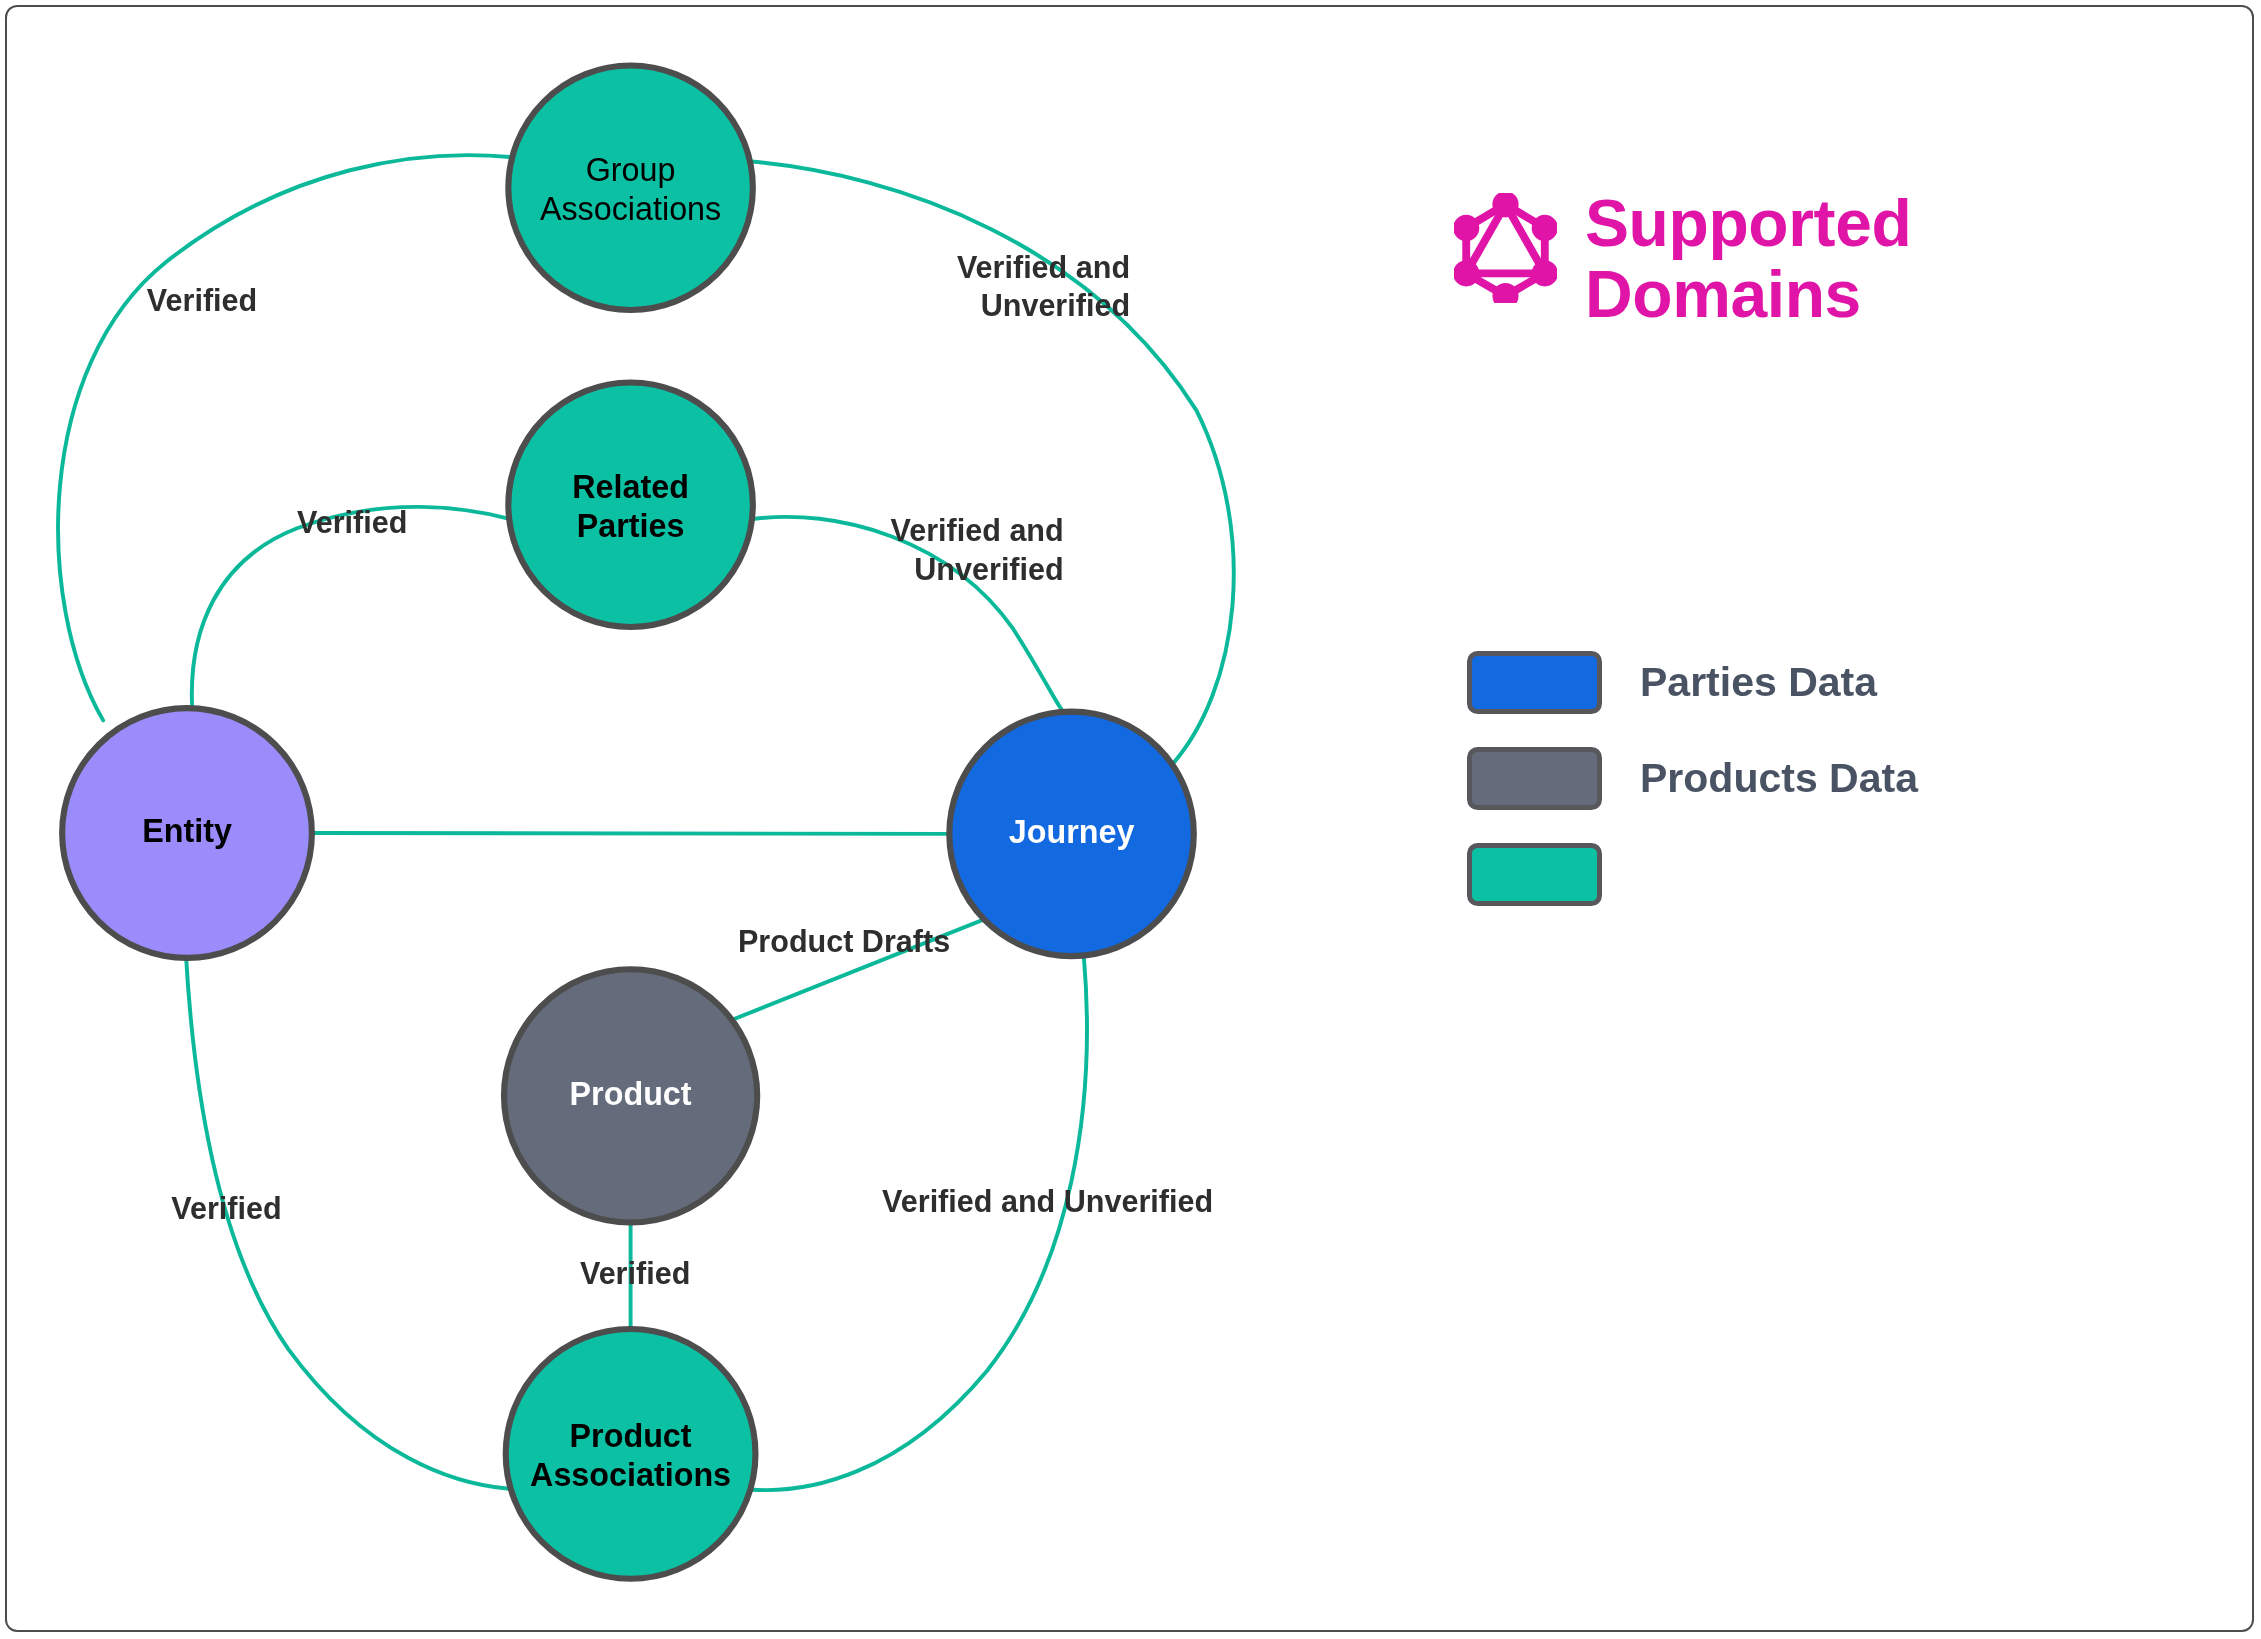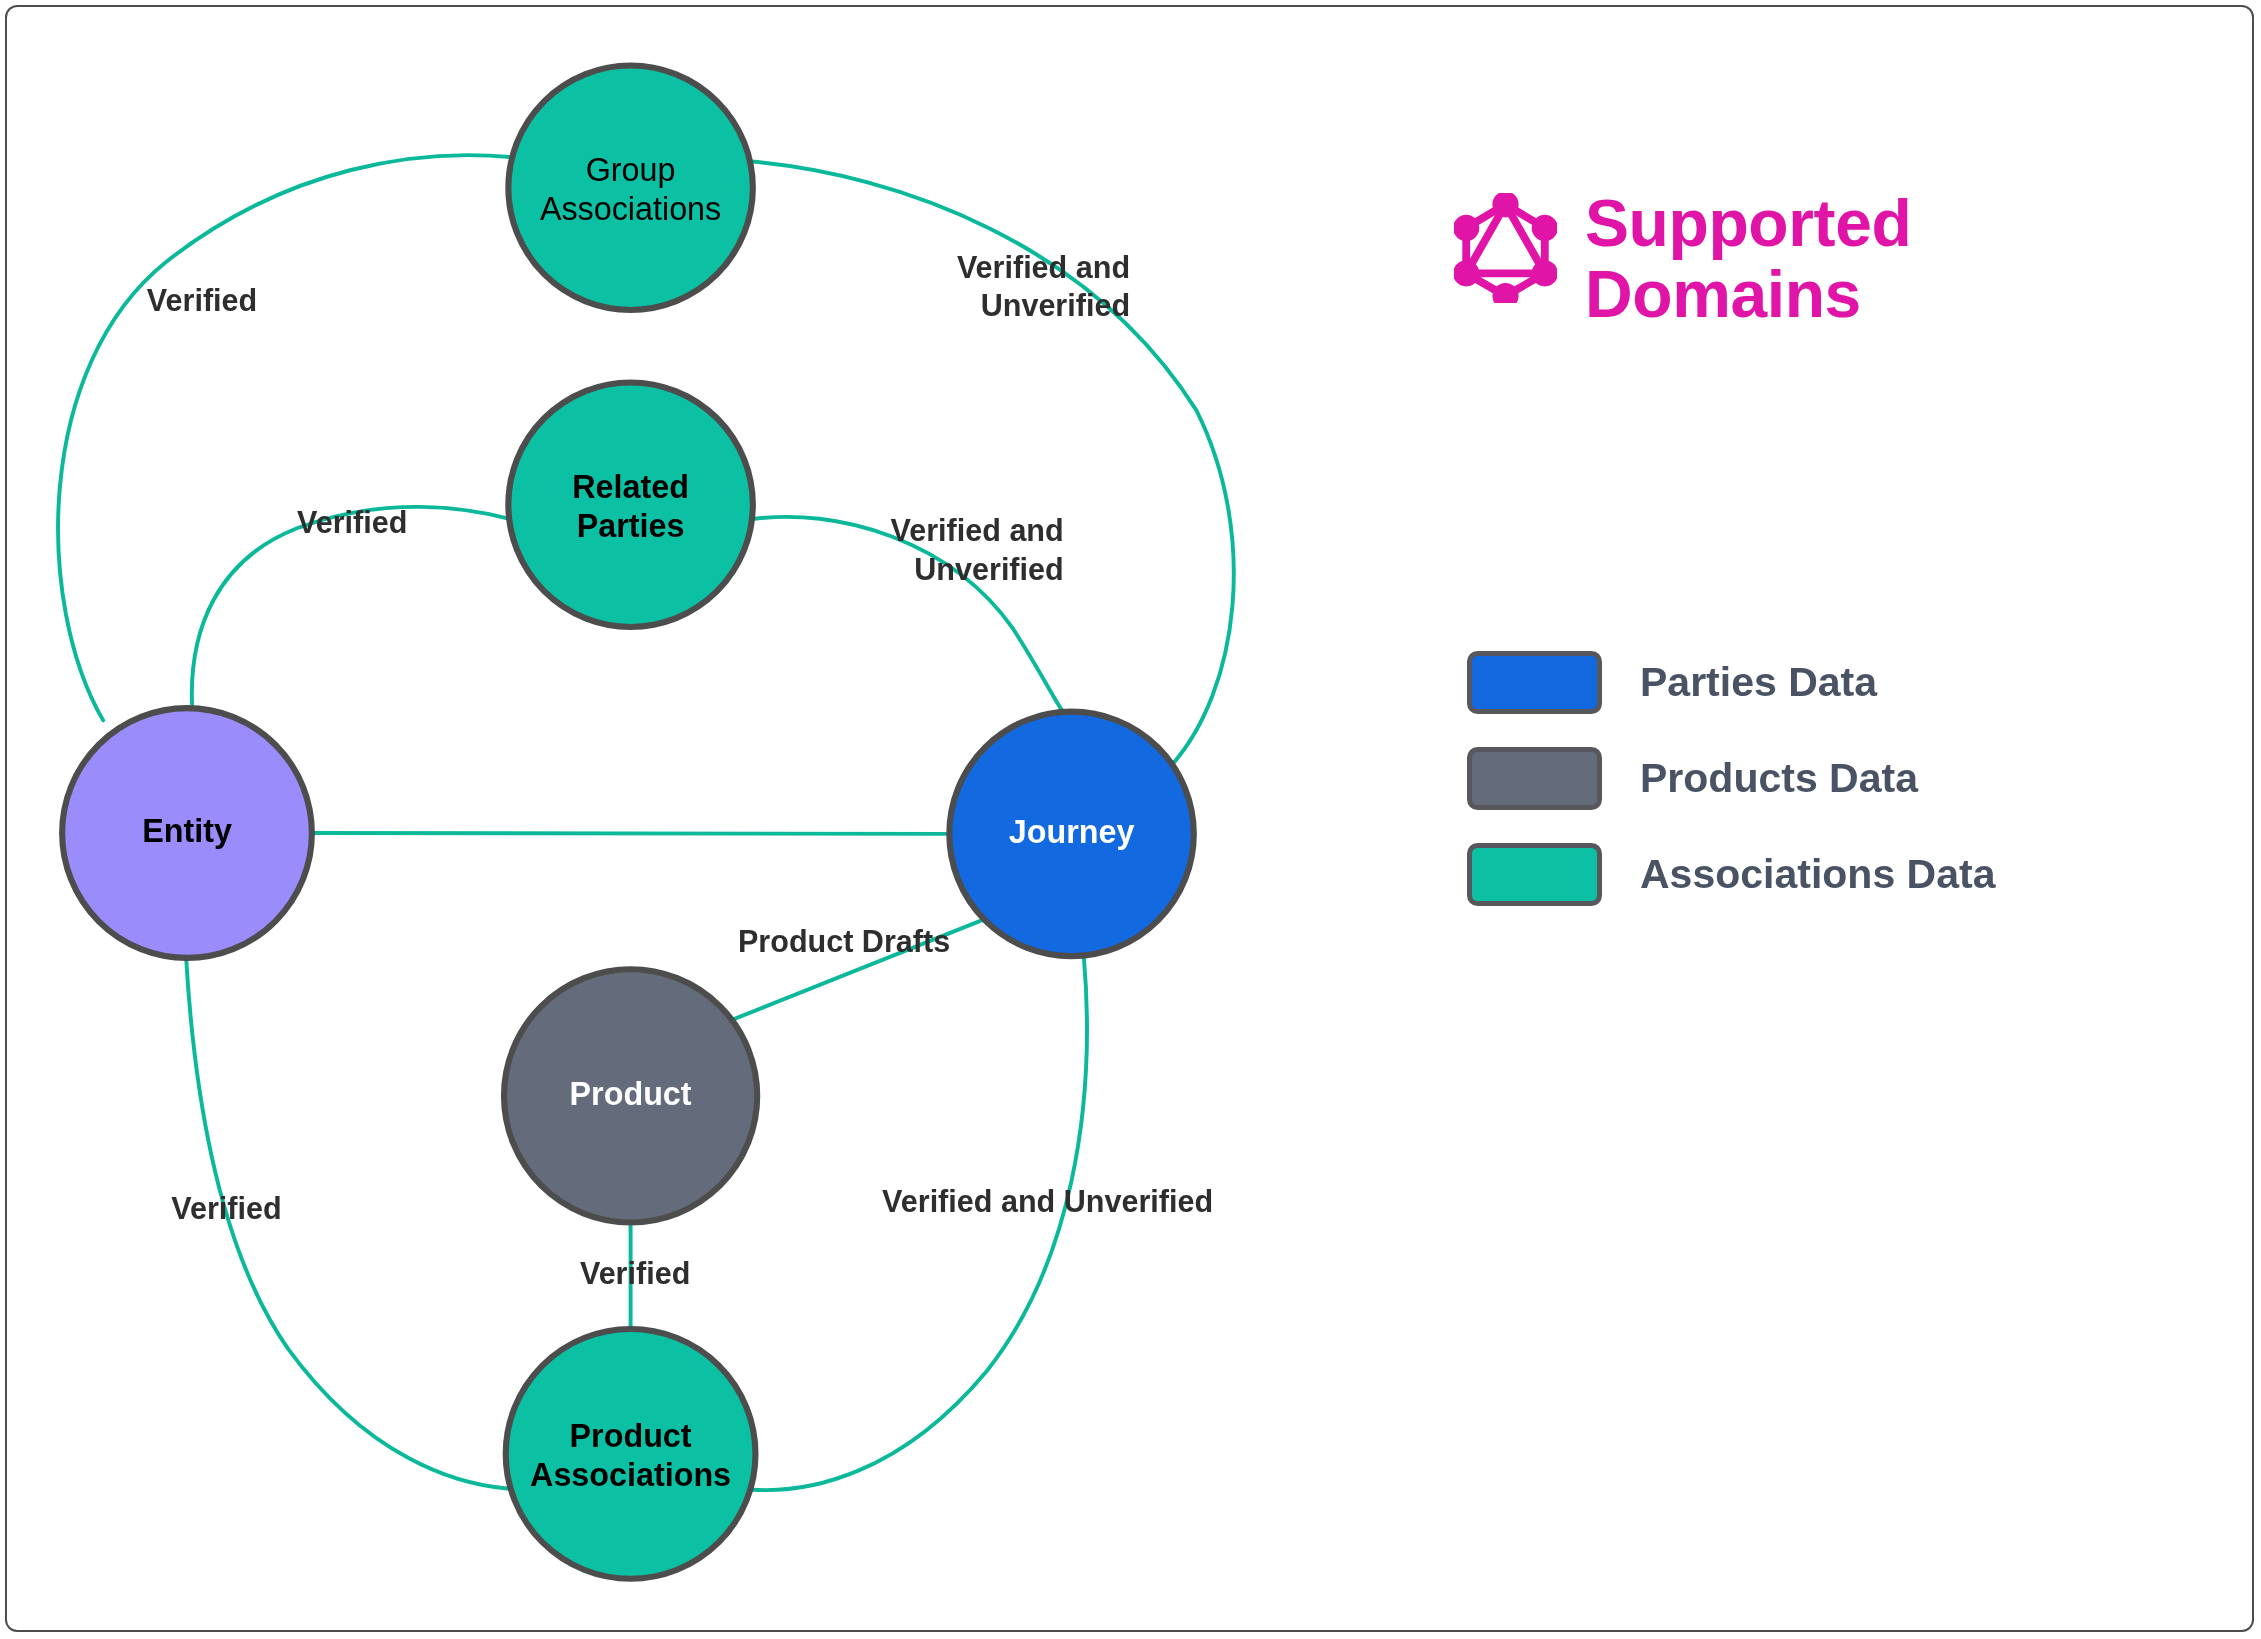--- a/index.html
+++ b/index.html
@@ -204,18 +204,17 @@
       <div class="legend-item">
         <div class="legend-swatch" style="background: rgb(18, 105, 224);"></div>
         <div class="legend-label">Parties Data</div>
       </div>
       <div class="legend-item">
         <div class="legend-swatch" style="background: rgb(100, 107, 122);"></div>
         <div class="legend-label">Products Data</div>
       </div>
       <div class="legend-item">
         <div class="legend-swatch" style="background: rgb(12, 192, 164);"></div>
-        <div class="legend-label">Associations Data</div>
       </div>
     </div>
 
 </div>
 
 
 </body></html>

